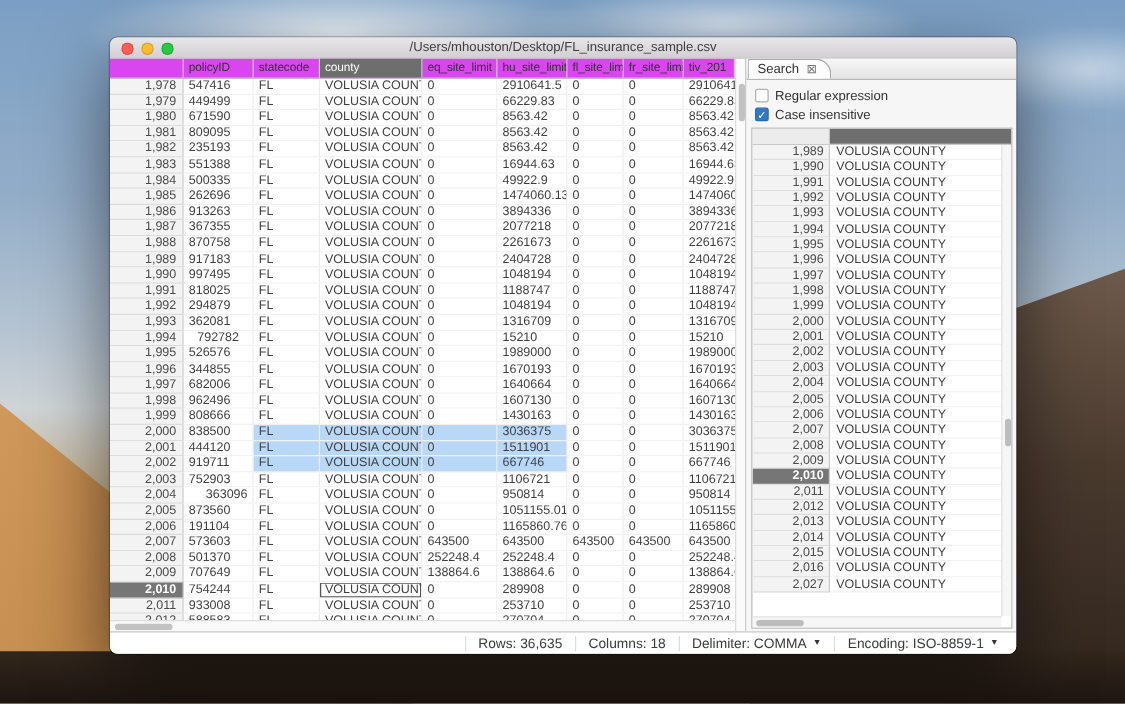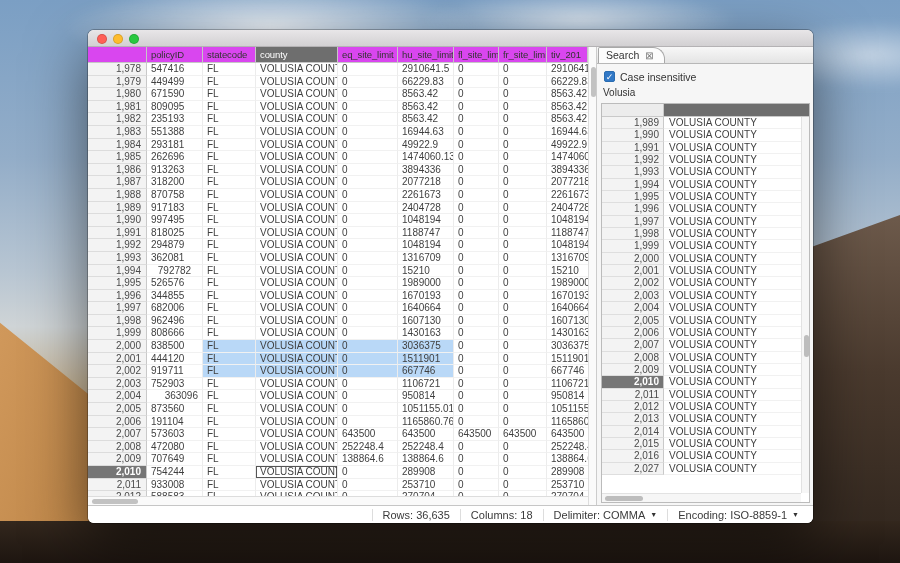--- a/index.html
+++ b/index.html
@@ -96,20 +96,21 @@
   <div class="ridge-right"></div>
   <div class="ground"></div>
 
   <div class="window">
     <div class="titlebar">
       <div class="lights">
         <div class="light" id="light-close" style="background: rgb(255, 95, 87);"></div>
         <div class="light" id="light-min" style="background: rgb(254, 188, 46);"></div>
         <div class="light" id="light-zoom" style="background: rgb(40, 200, 64);"></div>
       </div>
+      <div class="wtitle">/Users/mhouston/Desktop/FL_insurance_sample.csv</div>
     </div>
 
     <div class="content">
       <div class="main-area">
         <div class="thead" id="table-head">
             <div class="th" style="width: 59px;"></div>
             <div class="th" style="width: 56px;">policyID</div>
             <div class="th" style="width: 53px;">statecode</div>
             <div class="th sel" style="width: 82px;">county</div>
             <div class="th" style="width: 60px;">eq_site_limit</div>
@@ -180,21 +181,21 @@
               <div class="td" style="width: 53px;">FL</div>
               <div class="td" style="width: 82px;">VOLUSIA COUNTY</div>
               <div class="td" style="width: 60px;">0</div>
               <div class="td" style="width: 56px;">16944.63</div>
               <div class="td" style="width: 45px;">0</div>
               <div class="td" style="width: 48px;">0</div>
               <div class="td flexlast" style="flex: 1 1 0%;">16944.63</div>
             </div>
             <div class="tr">
               <div class="rn" style="width: 59px;">1,984</div>
-              <div class="td" style="width: 56px;">293181</div>
+              <div class="td" style="width: 56px;">500335</div>
               <div class="td" style="width: 53px;">FL</div>
               <div class="td" style="width: 82px;">VOLUSIA COUNTY</div>
               <div class="td" style="width: 60px;">0</div>
               <div class="td" style="width: 56px;">49922.9</div>
               <div class="td" style="width: 45px;">0</div>
               <div class="td" style="width: 48px;">0</div>
               <div class="td flexlast" style="flex: 1 1 0%;">49922.9</div>
             </div>
             <div class="tr">
               <div class="rn" style="width: 59px;">1,985</div>
@@ -213,21 +214,21 @@
               <div class="td" style="width: 53px;">FL</div>
               <div class="td" style="width: 82px;">VOLUSIA COUNTY</div>
               <div class="td" style="width: 60px;">0</div>
               <div class="td" style="width: 56px;">3894336</div>
               <div class="td" style="width: 45px;">0</div>
               <div class="td" style="width: 48px;">0</div>
               <div class="td flexlast" style="flex: 1 1 0%;">3894336</div>
             </div>
             <div class="tr">
               <div class="rn" style="width: 59px;">1,987</div>
-              <div class="td" style="width: 56px;">318200</div>
+              <div class="td" style="width: 56px;">367355</div>
               <div class="td" style="width: 53px;">FL</div>
               <div class="td" style="width: 82px;">VOLUSIA COUNTY</div>
               <div class="td" style="width: 60px;">0</div>
               <div class="td" style="width: 56px;">2077218</div>
               <div class="td" style="width: 45px;">0</div>
               <div class="td" style="width: 48px;">0</div>
               <div class="td flexlast" style="flex: 1 1 0%;">2077218</div>
             </div>
             <div class="tr">
               <div class="rn" style="width: 59px;">1,988</div>
@@ -444,21 +445,21 @@
               <div class="td" style="width: 53px;">FL</div>
               <div class="td" style="width: 82px;">VOLUSIA COUNTY</div>
               <div class="td" style="width: 60px;">643500</div>
               <div class="td" style="width: 56px;">643500</div>
               <div class="td" style="width: 45px;">643500</div>
               <div class="td" style="width: 48px;">643500</div>
               <div class="td flexlast" style="flex: 1 1 0%;">643500</div>
             </div>
             <div class="tr">
               <div class="rn" style="width: 59px;">2,008</div>
-              <div class="td" style="width: 56px;">472080</div>
+              <div class="td" style="width: 56px;">501370</div>
               <div class="td" style="width: 53px;">FL</div>
               <div class="td" style="width: 82px;">VOLUSIA COUNTY</div>
               <div class="td" style="width: 60px;">252248.4</div>
               <div class="td" style="width: 56px;">252248.4</div>
               <div class="td" style="width: 45px;">0</div>
               <div class="td" style="width: 48px;">0</div>
               <div class="td flexlast" style="flex: 1 1 0%;">252248.4</div>
             </div>
             <div class="tr">
               <div class="rn" style="width: 59px;">2,009</div>
@@ -516,24 +517,27 @@
 
       <div class="search-panel">
         <div class="tabstrip">
           <div class="tab">
             <span>Search</span>
             <span class="tabclose">⊠</span>
           </div>
         </div>
         <div class="panel-body">
           <div class="chk-row">
+            <div class="chk" id="chk-regex"></div>
+            <span>Regular expression</span>
+          </div>
+          <div class="chk-row">
             <div class="chk checked" id="chk-case">✓</div>
             <span>Case insensitive</span>
           </div>
-          <div class="query">Volusia</div>
           <div class="mini-table">
             <div class="mini-head">
               <div class="mh-num"></div>
               <div class="mh-val"></div>
             </div>
             <div class="mini-body" id="search-list">
                 <div class="mr">
                   <div class="mr-num">1,989</div>
                   <div class="mr-val">VOLUSIA COUNTY</div>
                 </div>

